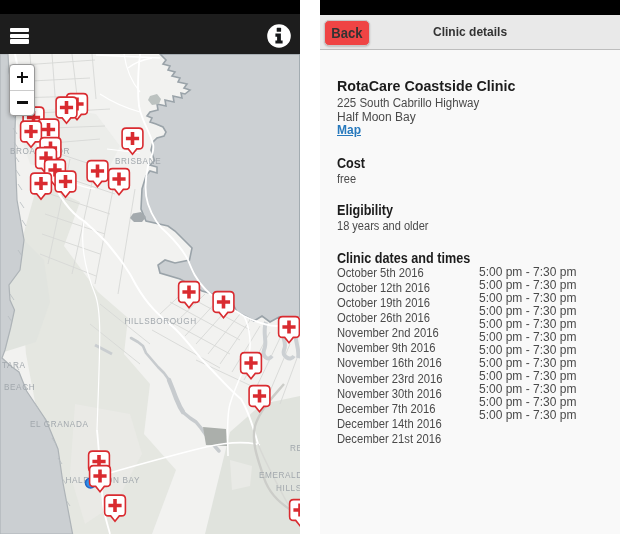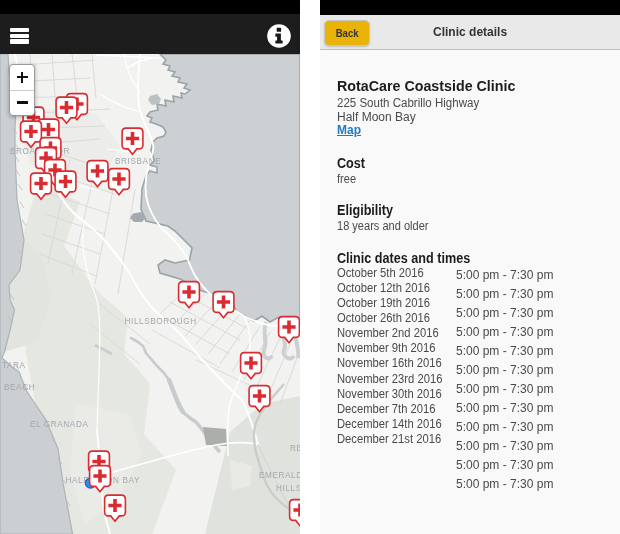--- a/index.html
+++ b/index.html
@@ -18,21 +18,21 @@
 .zbarh{position:absolute;left:6.5px;width:11px;height:2.6px;background:#111;}
 .zbarv{position:absolute;top:6.5px;left:10.7px;width:2.6px;height:11px;background:#111;}
 
 #attrib{position:absolute;right:0;bottom:0;background:rgba(255,255,255,0.75);padding:1px 3px 4px 3px;font-size:10.5px;font-weight:bold;color:#333;white-space:nowrap;}
 #attrib span{display:inline-block;transform:scaleX(0.87);transform-origin:right top;}
 #attrib a{color:#0a7aa8;}
 
 #right{position:absolute;left:320px;top:0;width:300px;height:534px;background:#f9f9f9;}
 #rstatus{position:absolute;left:0;top:0;width:300px;height:15px;background:#000000;}
 #rheader{position:absolute;left:0;top:15px;width:300px;height:34px;background:#e9e9e9;border-bottom:1px solid #bdbdbd;}
-#backbtn{position:absolute;left:4px;top:5px;width:44px;height:24px;background:#eab308;border:1px solid #c8c8c8;border-radius:5px;box-shadow:0 1px 2px rgba(0,0,0,0.18);color:#333;font-size:11px;font-weight:bold;text-align:center;line-height:24px;}
+#backbtn{position:absolute;left:4px;top:5px;width:44px;height:24px;background:#ef4444;border:1px solid #c8c8c8;border-radius:5px;box-shadow:0 1px 2px rgba(0,0,0,0.18);color:#333;font-size:15px;font-weight:bold;text-align:center;line-height:24px;}
 #rtitle{position:absolute;left:113px;top:0;font-size:13.5px;font-weight:bold;color:#333;line-height:34px;transform:scaleX(0.89);transform-origin:left top;}
 .t{position:absolute;white-space:nowrap;transform-origin:left top;}
 .big{font-size:14.5px;font-weight:bold;color:#1c1c1c;transform:scaleX(0.87);}
 .title{font-size:15px;font-weight:bold;color:#1c1c1c;transform:scaleX(0.951);}
 .small{font-size:12px;color:#4a4a4a;}
 .maplink{font-size:12px;font-weight:bold;color:#2779bd;text-decoration:underline;text-align:right;}
 </style>
 </head>
 <body>
 <div id="wrap">
@@ -227,15 +227,15 @@
     <div class="t title" style="left:17px;top:76.5px">RotaCare Coastside Clinic</div>
     <div class="t small" style="left:17px;top:95.5px;transform:scaleX(0.96)">225 South Cabrillo Highway</div>
     <div class="t small" style="left:17px;top:110px">Half Moon Bay</div>
     <div class="t maplink" style="left:17px;top:122.5px">Map</div>
     <div class="t big" style="left:17px;top:154.5px">Cost</div>
     <div class="t small" style="left:17px;top:172px;transform:scaleX(0.92)">free</div>
     <div class="t big" style="left:17px;top:202px">Eligibility</div>
     <div class="t small" style="left:17px;top:219px;transform:scaleX(0.92)">18 years and older</div>
     <div class="t big" style="left:17px;top:249.5px">Clinic dates and times</div>
     <div class="t small" style="left:17px;top:265.5px;line-height:15.15px;transform:scaleX(0.935)">October 5th 2016<br>October 12th 2016<br>October 19th 2016<br>October 26th 2016<br>November 2nd 2016<br>November 9th 2016<br>November 16th 2016<br>November 23rd 2016<br>November 30th 2016<br>December 7th 2016<br>December 14th 2016<br>December 21st 2016</div>
-    <div class="t small" style="left:136px;top:265.5px;line-height:19px">5:00 pm - 7:30 pm<br>5:00 pm - 7:30 pm<br>5:00 pm - 7:30 pm<br>5:00 pm - 7:30 pm<br>5:00 pm - 7:30 pm<br>5:00 pm - 7:30 pm<br>5:00 pm - 7:30 pm<br>5:00 pm - 7:30 pm<br>5:00 pm - 7:30 pm<br>5:00 pm - 7:30 pm<br>5:00 pm - 7:30 pm<br>5:00 pm - 7:30 pm</div>
+    <div class="t small" style="left:159px;top:265.5px;line-height:13px">5:00 pm - 7:30 pm<br>5:00 pm - 7:30 pm<br>5:00 pm - 7:30 pm<br>5:00 pm - 7:30 pm<br>5:00 pm - 7:30 pm<br>5:00 pm - 7:30 pm<br>5:00 pm - 7:30 pm<br>5:00 pm - 7:30 pm<br>5:00 pm - 7:30 pm<br>5:00 pm - 7:30 pm<br>5:00 pm - 7:30 pm<br>5:00 pm - 7:30 pm</div>
   </div>
 </div>
 
 </body></html>

